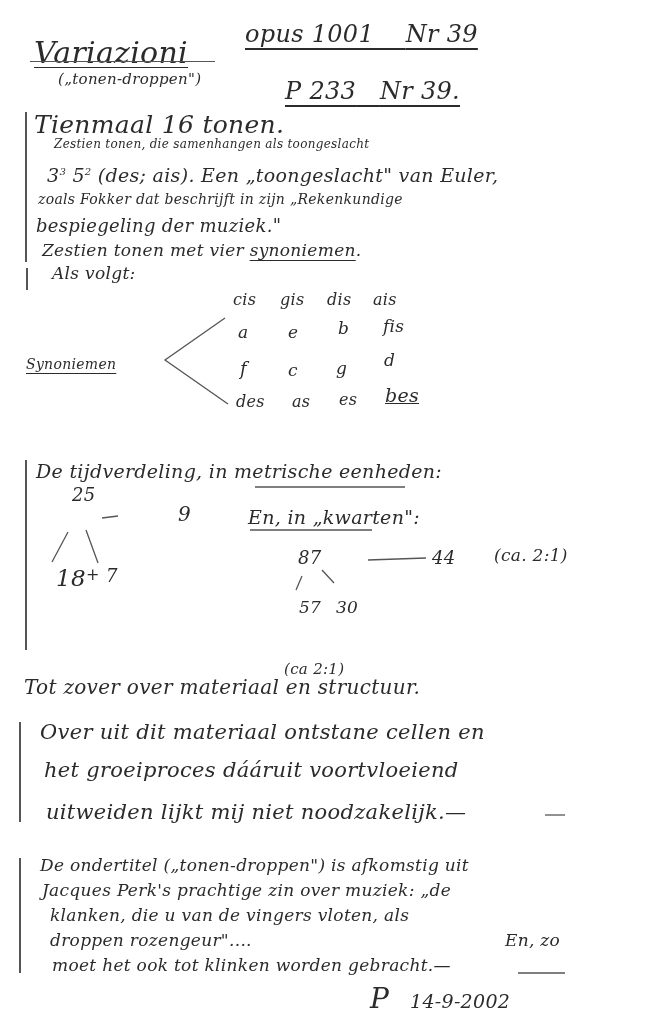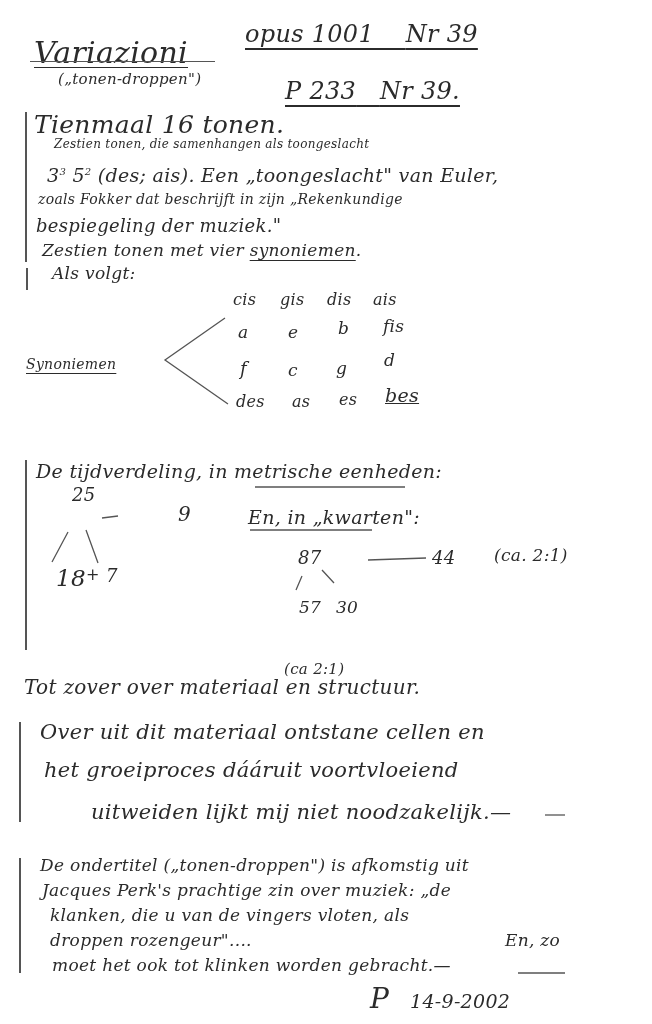--- a/index.html
+++ b/index.html
@@ -106,21 +106,21 @@
 <div class="hw" style="left:494px; top:545px; font-size:17px;">(ca. 2:1)</div>
 <div class="hw" style="left:287px; top:597px; font-size:17px;margin-left:12px;">57</div>
 <div class="hw" style="left:336px; top:597px; font-size:17px;">30</div>
 <div class="hw" style="left:284px; top:660px; font-size:15px;font-style:italic;">(ca 2:1)</div>
 
 <div class="hw" style="left:24px; top:675px; font-size:20px;">Tot zover over materiaal en structuur.</div>
 
 <div class="vline" style="left:19px; top:722px; height:100px;"></div>
 <div class="hw" style="left:40px; top:720px; font-size:21px;">Over uit dit materiaal ontstane cellen en</div>
 <div class="hw" style="left:44px; top:758px; font-size:21px;">het groeiproces dááruit voortvloeiend</div>
-<div class="hw" style="left:46px; top:800px; font-size:21px;margin-left:45px;">uitweiden lijkt mij niet noodzakelijk.—</div>
+<div class="hw" style="left:46px; top:800px; font-size:21px;">uitweiden lijkt mij niet noodzakelijk.—</div>
 
 <div class="vline" style="left:19px; top:858px; height:115px;"></div>
 <div class="hw" style="left:40px; top:855px; font-size:17px;">De ondertitel („tonen-droppen") is afkomstig uit</div>
 <div class="hw" style="left:42px; top:880px; font-size:17px;">Jacques Perk's prachtige zin over muziek: „de</div>
 <div class="hw" style="left:50px; top:905px; font-size:17px;">klanken, die u van de vingers vloten, als</div>
 <div class="hw" style="left:50px; top:930px; font-size:17px;">droppen rozengeur"....</div>
 <div class="hw" style="left:505px; top:930px; font-size:17px;">En, zo</div>
 <div class="hw" style="left:52px; top:955px; font-size:17px;">moet het ook tot klinken worden gebracht.—</div>
 
 <div class="hw" style="left:370px; top:982px; font-size:28px;">P</div>

